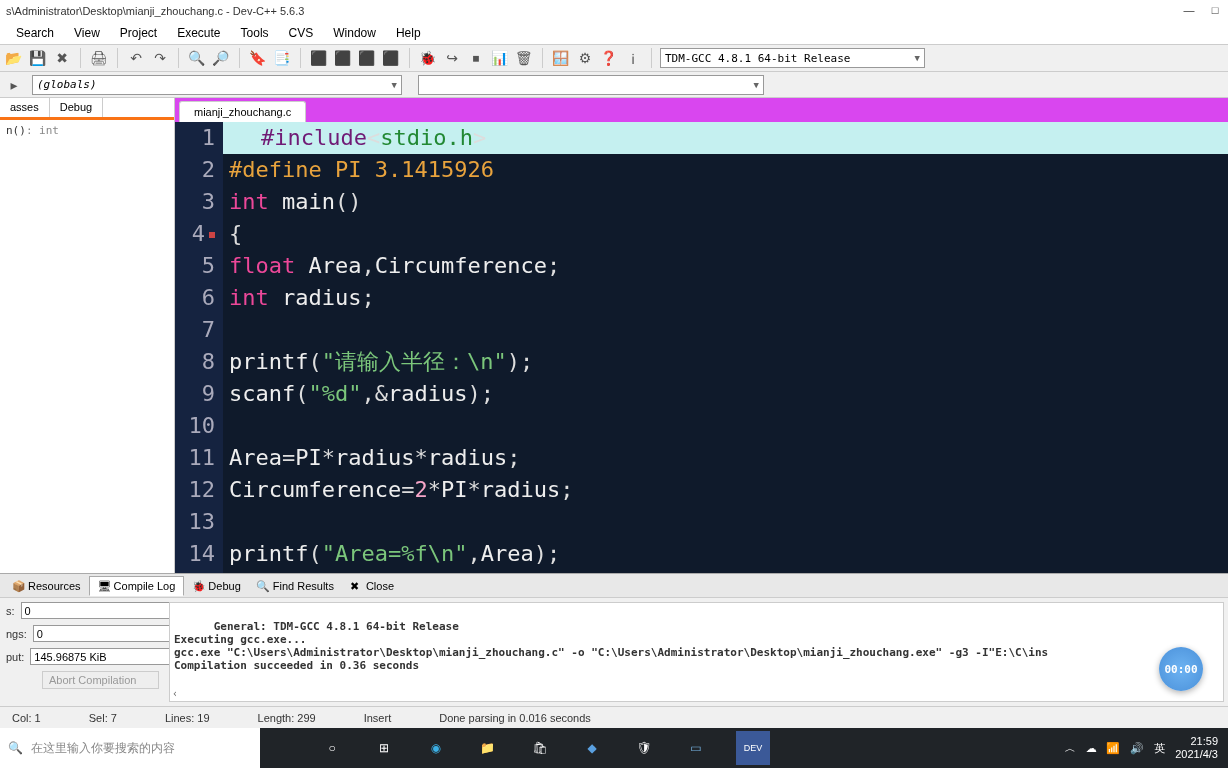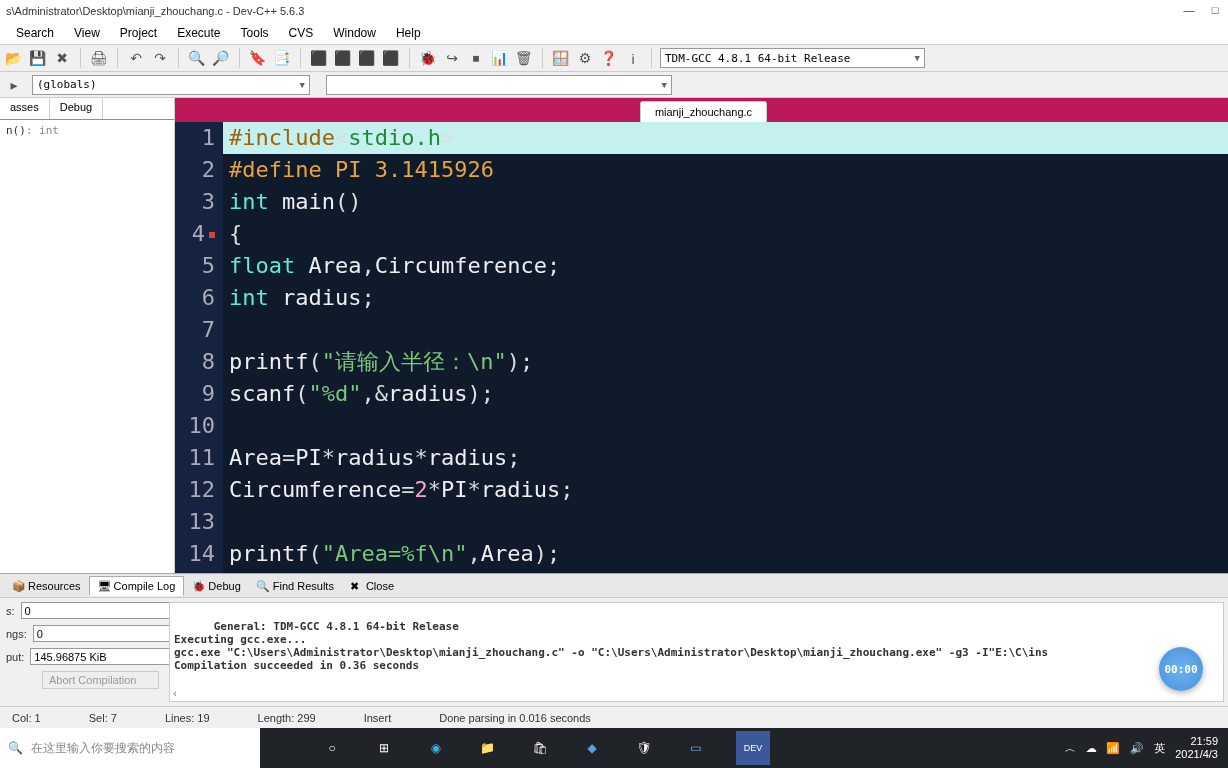--- a/index.html
+++ b/index.html
@@ -7,46 +7,46 @@
 .titlebar { height: 22px; background: #fff; display: flex; align-items: center; padding: 0 6px; font-size: 11px; color: #333; justify-content: space-between; }
 .titlebar-btns { display: flex; gap: 12px; }
 .titlebar-btn { width: 14px; height: 14px; text-align: center; }
 .menubar { height: 22px; background: #fff; display: flex; align-items: center; padding: 0 6px; gap: 0; }
 .menubar span { padding: 2px 10px; cursor: pointer; }
 .toolbar { height: 28px; background: #f0f0f0; border-top: 1px solid #ccc; border-bottom: 1px solid #ccc; display: flex; align-items: center; padding: 0 4px; gap: 4px; }
 .tb-icon { width: 20px; height: 20px; display: inline-flex; align-items: center; justify-content: center; font-size: 14px; cursor: pointer; color: #555; }
 .tb-sep { width: 1px; height: 20px; background: #ccc; margin: 0 4px; }
 .combo { border: 1px solid #999; background: #fff; height: 20px; padding: 0 4px; font-family: monospace; font-size: 11px; display: flex; align-items: center; justify-content: space-between; }
 .combo-row { height: 26px; background: #f0f0f0; display: flex; align-items: center; padding: 0 4px; gap: 8px; border-bottom: 1px solid #ccc; }
-.combo1 { width: 278px; }
+.combo1 { width: 370px; font-style: italic; }
 .combo2 { width: 346px; margin-left: 8px; }
 .combo3 { width: 265px; }
 .combo-arrow { font-size: 9px; color: #666; }
 .main-area { flex: 1; display: flex; overflow: hidden; }
 .left-panel { width: 175px; background: #fff; border-right: 1px solid #ccc; display: flex; flex-direction: column; }
-.left-tabs { display: flex; border-bottom: 1px solid #f97316; height: 22px; text-align: right; }
+.left-tabs { display: flex; border-bottom: 3px solid #f97316; height: 22px; text-align: right; }
 .left-tab { padding: 3px 10px; border-right: 1px solid #ccc; font-size: 11px; cursor: pointer; }
 .left-tab.active { background: #fff; }
 .left-tree { padding: 4px 6px; font-size: 11px; color: #555; font-family: monospace; }
 .function-name { color: #333; }
 .return-type { color: #888; }
 .editor-area { flex: 1; display: flex; flex-direction: column; overflow: hidden; }
-.file-tabs { height: 24px; display: flex; align-items: end; background: #be185d; padding-left: 4px; justify-content: center; }
+.file-tabs { height: 24px; display: flex; align-items: end; background: #d946ef; padding-left: 4px; }
 .file-tab { padding: 4px 14px; background: #fff; border: 1px solid #ccc; border-bottom: none; font-size: 11px; cursor: pointer; border-radius: 3px 3px 0 0; }
 .code-editor { flex: 1; background: #0f1a2b; color: #fff; font-family: Consolas, monospace; font-size: 22px; display: flex; overflow: hidden; }
 .gutter { width: 48px; background: #152340; text-align: right; padding-right: 8px; color: #aab; user-select: none; }
 .gutter div { height: 32px; line-height: 32px; }
 .gutter div.mark::after { content: ""; display: inline-block; width: 6px; height: 6px; background: #c44; margin-left: 4px; vertical-align: middle; }
 .code-lines { flex: 1; }
 .code-line { height: 32px; line-height: 32px; padding-left: 6px; white-space: pre; }
 .code-line.hl { background: #c5f0f0; color: #0f1a2b; }
-.hl .tk-pre { color: #a16207; }
+.hl .tk-pre { color: #701a75; margin-left: 32px; }
 .hl .tk-str { color: #228833; }
 .tk-pre { color: #e8a33d; }
-.tk-kw { color: #5eead4; }
+.tk-kw { color: #ec4899; }
 .tk-fn { color: #eee; }
 .tk-str { color: #7bc67b; }
 .tk-num { color: #f5a5c8; }
 .tk-id { color: #eee; }
 .tk-pn { color: #ddd; }
 .bottom-panel { height: 133px; border-top: 1px solid #aaa; background: #f0f0f0; display: flex; flex-direction: column; }
 .bottom-tabs { height: 24px; display: flex; align-items: center; padding: 0 4px; gap: 0; border-bottom: 1px solid #ccc; background: #e8e8e8; }
 .bottom-tab { padding: 3px 8px; cursor: pointer; font-size: 11px; display: flex; align-items: center; gap: 4px; }
 .bottom-tab.active { background: #fff; border: 1px solid #aaa; border-bottom: 1px solid #fff; }
 .bt-icon { width: 12px; height: 12px; display: inline-block; }

